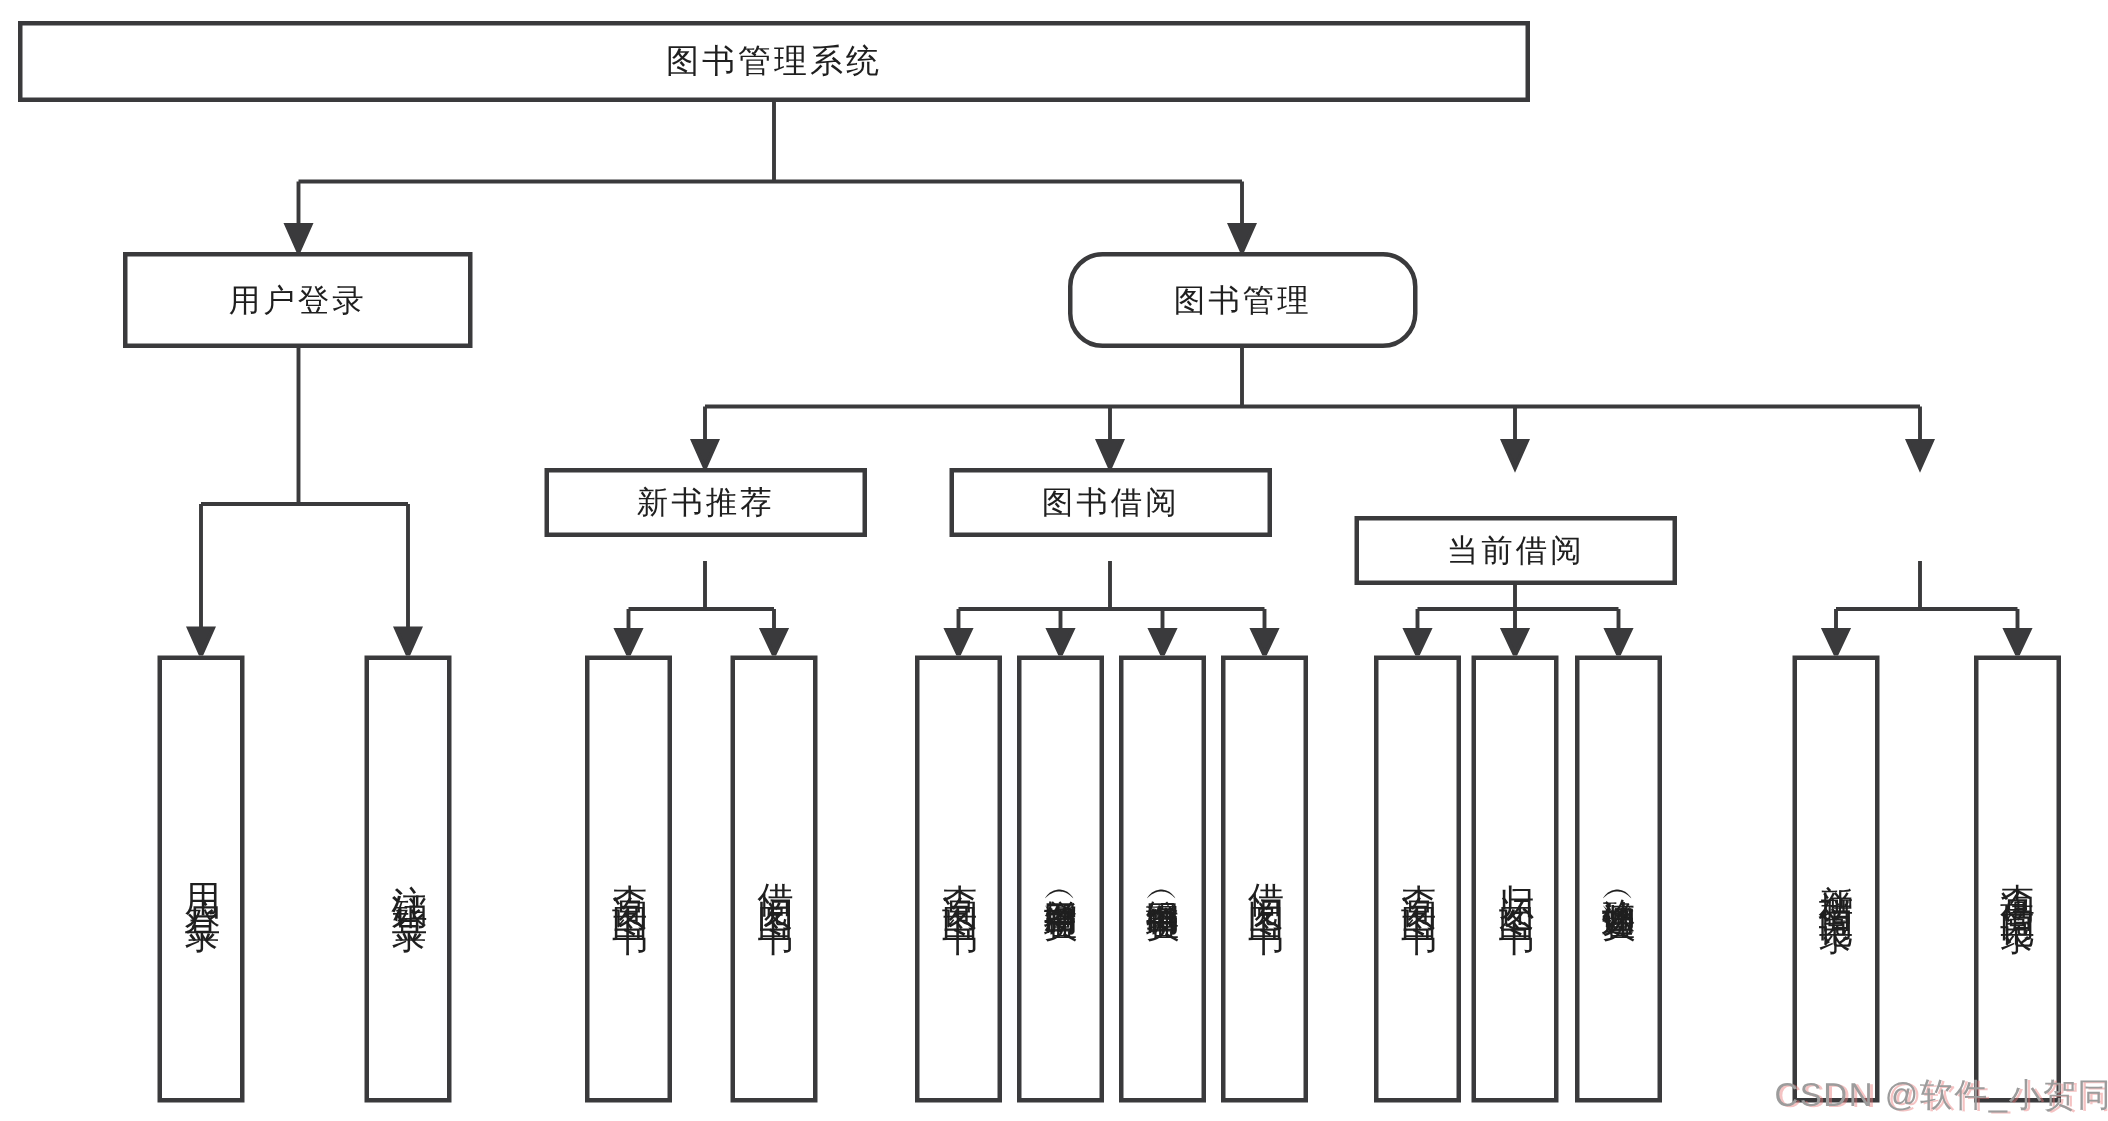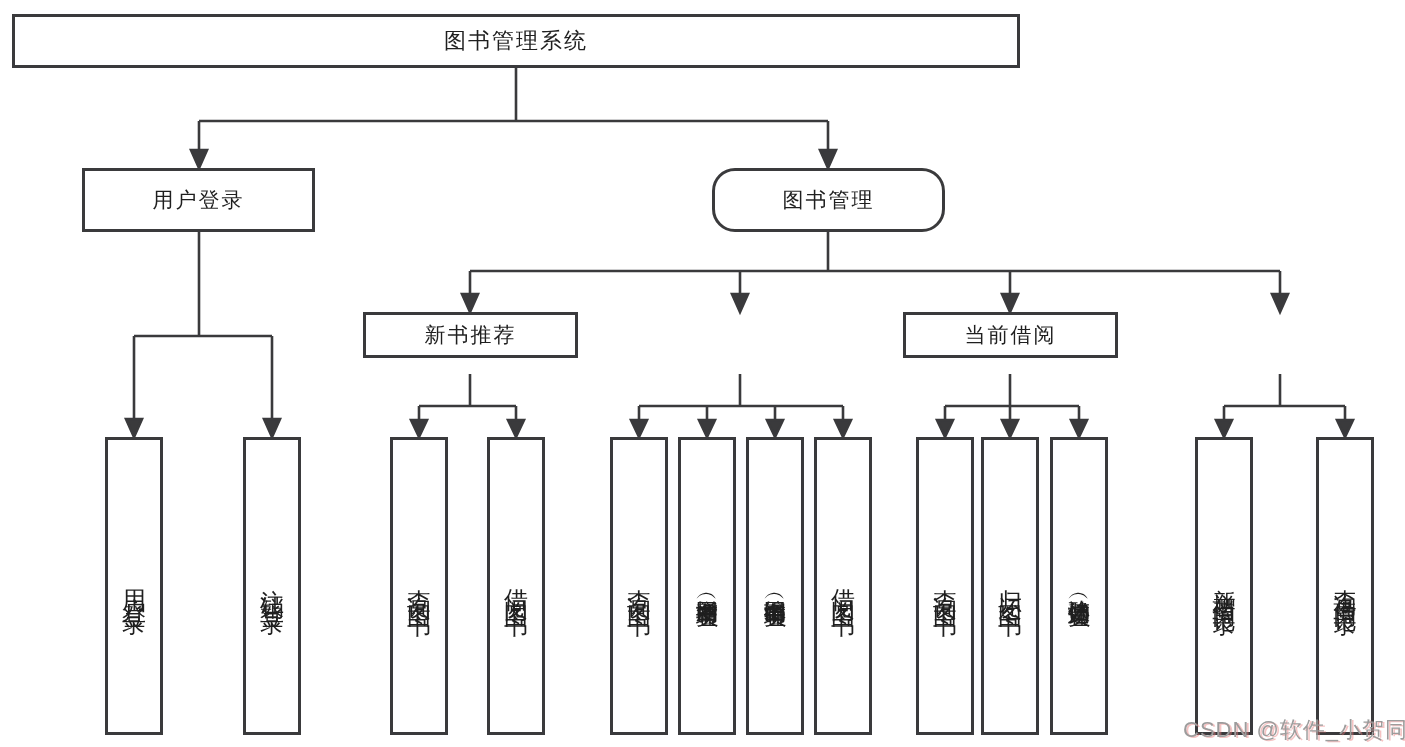--- a/index.html
+++ b/index.html
@@ -50,21 +50,21 @@
   .leaf .vtext.ls-mid   { font-size: 23px; letter-spacing: 5px; }
   .leaf .vtext.ls-tight { font-size: 22px; letter-spacing: 1px; }
 
   
   .root-box   { left: 12px;  top: 14px;  width: 1008px; height: 54px; }
   .n-userlog  { left: 82px;  top: 168px; width: 233px;  height: 64px; }
   .n-bookmgmt { left: 712px; top: 168px; width: 233px;  height: 64px; border-radius: 23px; }
   .lvl3       { top: 312px;  width: 215px; height: 46px; }
   .n-newbook  { left: 363px; }
   .n-borrow   { left: 633px; }
-  .n-current  { left: 903px; }
+  .n-current  { left: 903px; margin-top: 32px; }
   .n-records  { left: 1173px; }
 
   .lf-1  { left: 105px; }
   .lf-2  { left: 243px; }
   .lf-3  { left: 390px; }
   .lf-4  { left: 487px; }
   .lf-5  { left: 610px; }
   .lf-6  { left: 678px; }
   .lf-7  { left: 746px; }
   .lf-8  { left: 814px; }
@@ -176,20 +176,23 @@
   <div class="node n-userlog h-label">
     <span>用户登录</span>
   </div>
   <div class="node n-bookmgmt h-label">
     <span>图书管理</span>
   </div>
 
   <div class="node lvl3 n-newbook h-label">
     <span>新书推荐</span>
   </div>
+  <div class="node lvl3 n-borrow h-label">
+    <span>图书借阅</span>
+  </div>
   <div class="node lvl3 n-current h-label">
     <span>当前借阅</span>
   </div>
 
   <div class="node leaf lf-1">
     <span class="vtext">用户登录</span>
   </div>
   <div class="node leaf lf-2">
     <span class="vtext">注销登录</span>
   </div>

